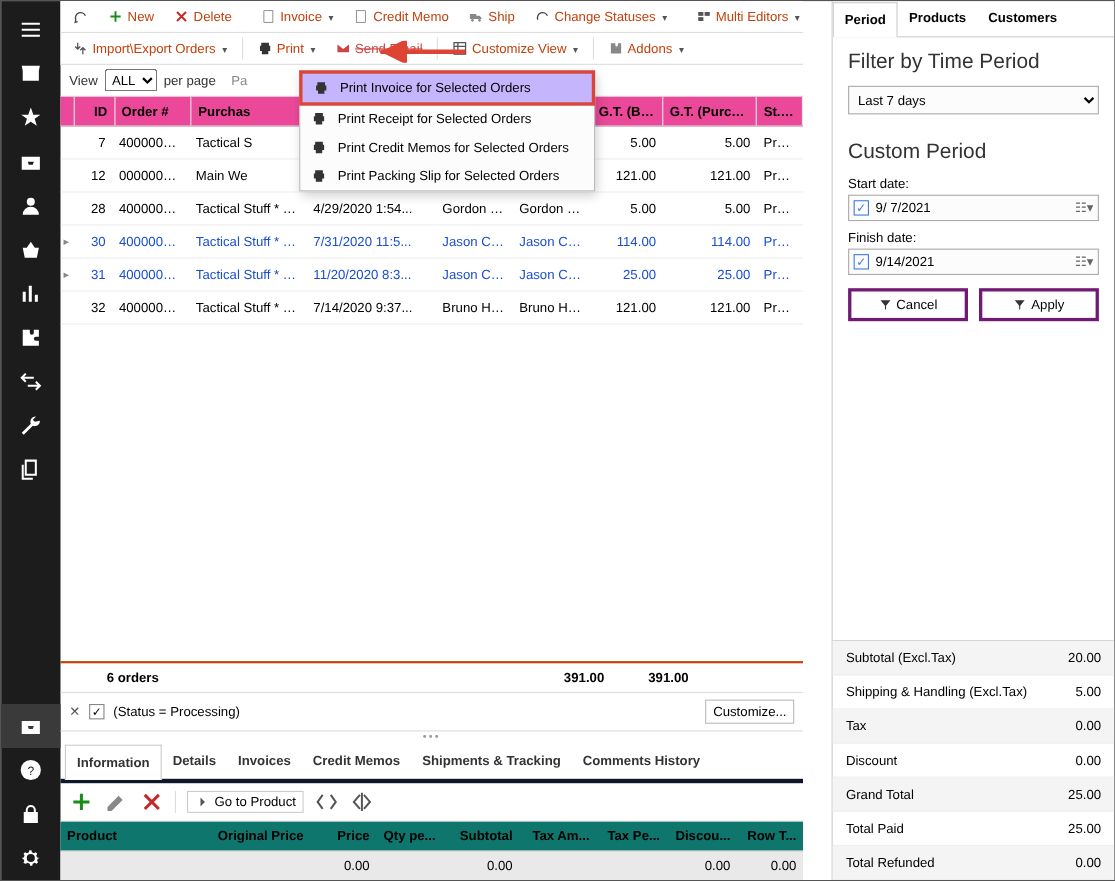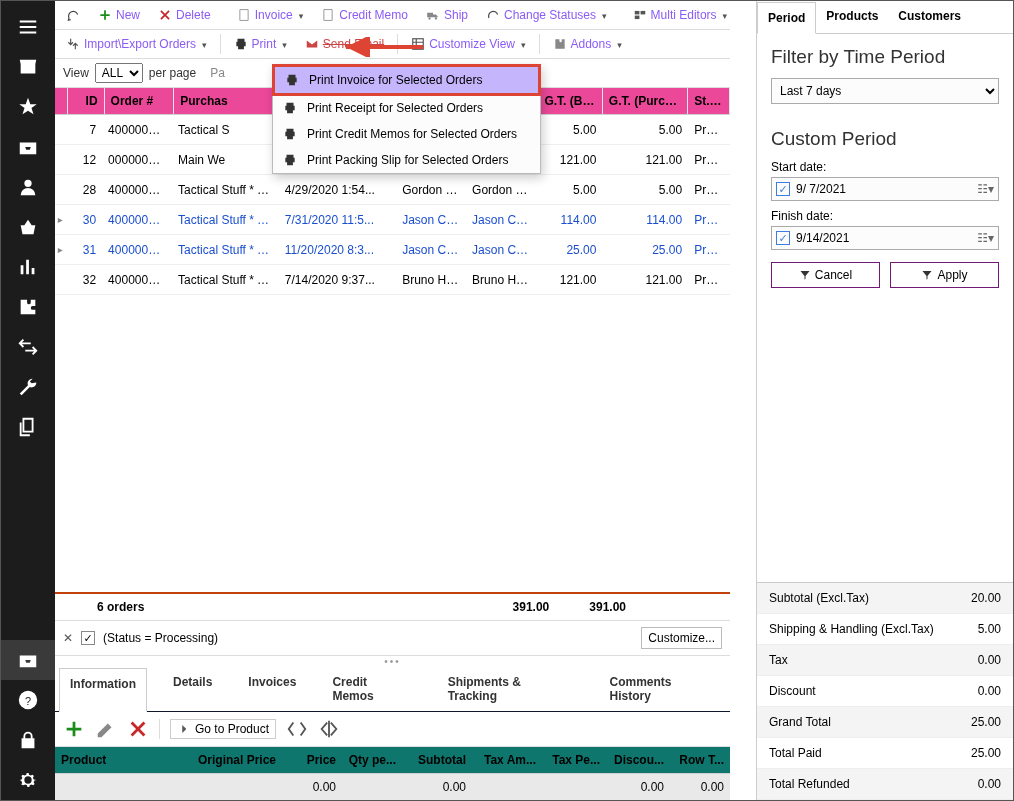--- a/index.html
+++ b/index.html
@@ -6,21 +6,21 @@
 body { width: 1014px; height: 801px; display: flex; background: #fff; overflow: hidden; border: 1px solid #555; }
 .left-rail { width: 54px; background: #1c1c1c; display: flex; flex-direction: column; align-items: center; padding-top: 6px; }
 .left-rail .ritem { width: 54px; height: 40px; display: flex; align-items: center; justify-content: center; color: #fff; cursor: pointer; }
 .left-rail .spacer { flex: 1; }
 .left-rail .ritem.selected { background: #3a3a3a; }
 .left-rail svg { width: 22px; height: 22px; fill: #fff; }
 
 .main { flex: 1; display: flex; flex-direction: column; min-width: 0; }
 
 .toolbar, .toolbar2 { display: flex; align-items: center; padding: 4px 6px; gap: 8px; border-bottom: 1px solid #ddd; background: #fff; flex-wrap: nowrap; }
-.tbtn { display: flex; align-items: center; gap: 4px; padding: 3px 5px; color: #8b5cf6; cursor: pointer; white-space: nowrap; }
+.tbtn { display: flex; align-items: center; gap: 4px; padding: 3px 5px; color: #c2410c; cursor: pointer; white-space: nowrap; }
 .tbtn svg { width: 14px; height: 14px; }
 .tbtn .caret::after { content: "▾"; font-size: 9px; color: #555; margin-left: 2px; }
 .green svg { fill: #1a8c1a; stroke: #1a8c1a; }
 .red svg { fill: #c62828; stroke: #c62828; }
 
 .filterrow { display: flex; align-items: center; gap: 6px; padding: 4px 8px; border-bottom: 1px solid #ddd; }
 .filterrow select { font-size: 12px; padding: 1px 2px; }
 
 .grid-wrap { flex: 1; min-height: 0; display: flex; flex-direction: column; }
 .grid-head { display: flex; background: #ec4899; border-bottom: 1px solid #d0d0d0; font-weight: 600; font-size: 12px; }
@@ -46,21 +46,21 @@
 .grid-footer .right { display: flex; gap: 40px; padding-right: 96px; }
 
 .filterbar { display: flex; align-items: center; padding: 6px 8px; border-top: 1px solid #ddd; gap: 8px; }
 .filterbar .closex { cursor: pointer; color: #555; }
 .filterbar .cbx { width: 14px; height: 14px; border: 1px solid #888; display:inline-flex; align-items:center; justify-content:center; }
 .filterbar .cbx::after{content:"✓"; font-size:11px;}
 .filterbar .cust { margin-left: auto; border:1px solid #bbb; padding:3px 6px; cursor:pointer; }
 
 .drag-dots { text-align: center; color: #999; font-size: 10px; border-top: 1px solid #ddd; letter-spacing:2px;}
 
-.subtabs { display: flex; gap: 16px; border-bottom: 1px solid #0f172a; padding: 0 4px; }
+.subtabs { display: flex; gap: 0; border-bottom: 4px solid #0f172a; padding: 0 4px; }
 .subtabs .st { padding: 8px 10px; font-weight: 600; color: #333; cursor:pointer; }
 .subtabs .st.active { border: 1px solid #ccc; border-bottom: 1px solid #fff; position: relative; top: 1px; background:#fff;}
 
 .subtoolbar { display:flex; align-items:center; gap:10px; padding:6px 8px; border-bottom:1px solid #ddd; }
 .subtoolbar .ibtn { width:22px; height:22px; display:flex; align-items:center; justify-content:center; cursor:pointer;}
 .subtoolbar .gtp { border:1px solid #ccc; padding:2px 6px; display:flex; align-items:center; gap:4px;}
 
 .prodgrid .gh { display:flex; background:#0f766e; border-bottom:1px solid #d0d0d0; font-weight:600;}
 .prodgrid .gh > div, .prodgrid .gr > div { padding:6px; font-size:12px;}
 .pp {flex:3;} .pop{width:100px; text-align:right;} .ppp{width:60px;text-align:right;} .pq{width:60px;text-align:right;}
@@ -73,21 +73,21 @@
 .rtabs .rt { padding: 8px 10px; font-weight: 600; cursor:pointer; }
 .rtabs .rt.active { border:1px solid #ccc; border-bottom:1px solid #fff; position:relative; top:1px; background:#fff;}
 .rsection { padding: 12px 14px; }
 .rsection h3 { font-size: 19px; color:#333; font-weight: 400; margin-bottom: 10px;}
 .rsection select, .datebox { width:100%; padding:4px; border:1px solid #aaa; font-size:12px; background:#fcfcfc;}
 .datebox { display:flex; align-items:center; gap:6px; }
 .datebox .chk { width:14px; height:14px; border:1px solid #3d7de0; display:inline-flex; align-items:center; justify-content:center; color:#3d7de0; font-size:11px;}
 .datebox .chk::after{content:"✓";}
 .datebox .cal { margin-left:auto; color:#666; }
 .rbtns { display:flex; gap:10px; padding: 0 14px 14px; }
-.rbtns button { flex:1; border:1px solid #701a75; background:#fff; padding:5px 0; display:flex; align-items:center; justify-content:center; gap:4px; cursor:pointer;}
+.rbtns button { flex:1; border:3px solid #701a75; background:#fff; padding:5px 0; display:flex; align-items:center; justify-content:center; gap:4px; cursor:pointer;}
 
 .totals { margin-top:auto; border-top:1px solid #ccc; }
 .totals .trow { display:flex; padding:8px 12px; border-bottom:1px solid #eee; font-size:12px;}
 .totals .trow .k { flex:1; }
 .totals .trow .v { text-align:right; min-width:50px;}
 .totals .trow:nth-child(odd){ background:#f4f4f4;}
 
 
 .popup { position:absolute; left:217px; top:63px; width:269px; background:#fcfcfc; border:1px solid #bbb; box-shadow:2px 4px 10px rgba(0,0,0,.2); z-index:50;}
 .popup .pi { display:flex; align-items:center; gap:10px; padding:6px 10px; cursor:pointer;}

